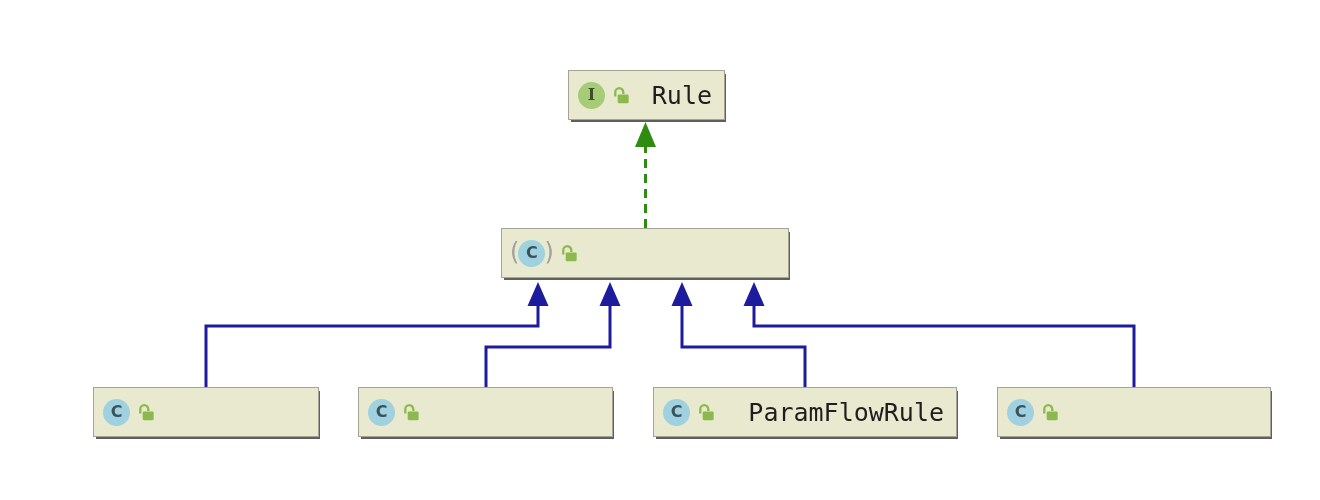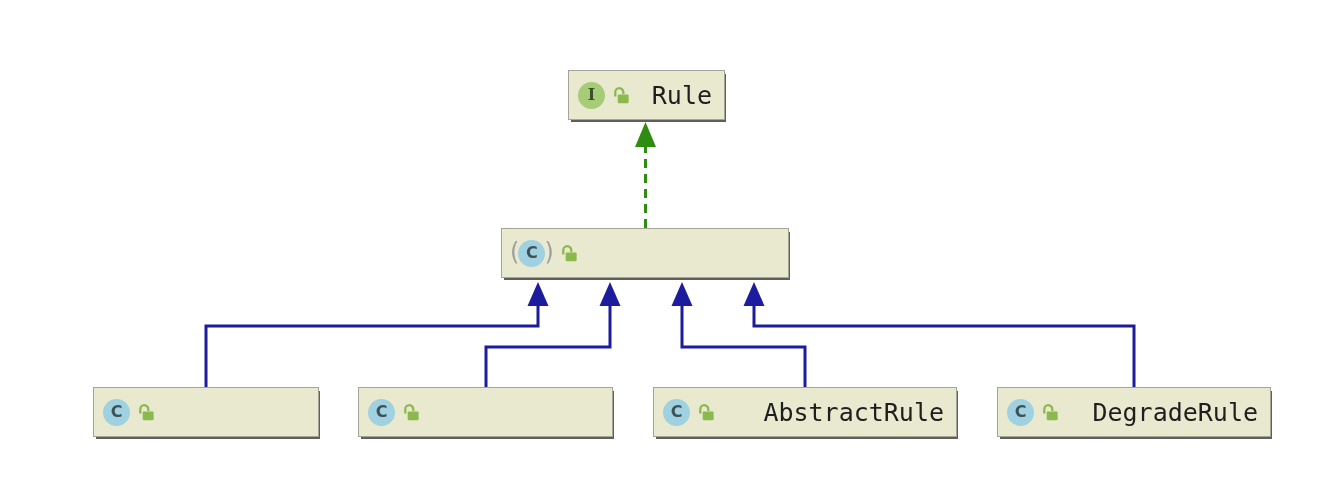--- a/index.html
+++ b/index.html
@@ -170,29 +170,28 @@
   <div class="node" style="left:653px; top:387px; width:304px;">
     <span class="icon-wrap">
       <span class="circle class">
           <span>C</span>
         </span>
     </span>
     <svg class="lock" width="21" height="21" viewBox="0 0 22 22">
       <path class="lock-shackle" d="M4.5 12 V7.5 a4.2 4.2 0 0 1 8.4 0 v1.8"></path>
       <rect class="lock-body" x="7" y="10" width="11.5" height="9" rx="1.2"></rect>
     </svg>
-    <span class="label">AbstractRule</span>
+    <span class="label">ParamFlowRule</span>
   </div>
 
   <div class="node" style="left:997px; top:387px; width:274px;">
     <span class="icon-wrap">
       <span class="circle class">
           <span>C</span>
         </span>
     </span>
     <svg class="lock" width="21" height="21" viewBox="0 0 22 22">
       <path class="lock-shackle" d="M4.5 12 V7.5 a4.2 4.2 0 0 1 8.4 0 v1.8"></path>
       <rect class="lock-body" x="7" y="10" width="11.5" height="9" rx="1.2"></rect>
     </svg>
-    <span class="label">DegradeRule</span>
   </div>
 
 </div>
 
 </body></html>

